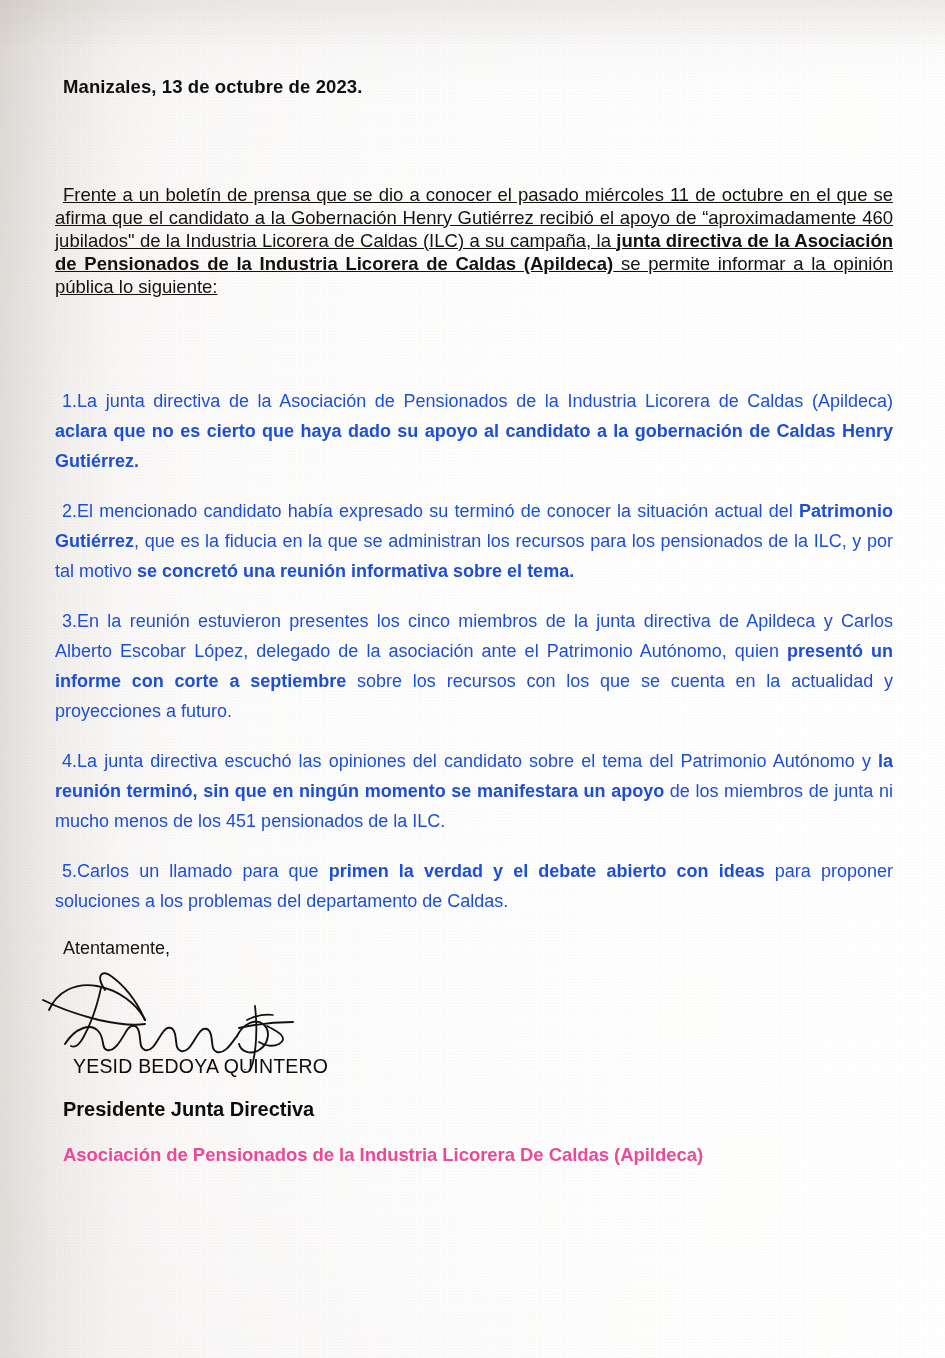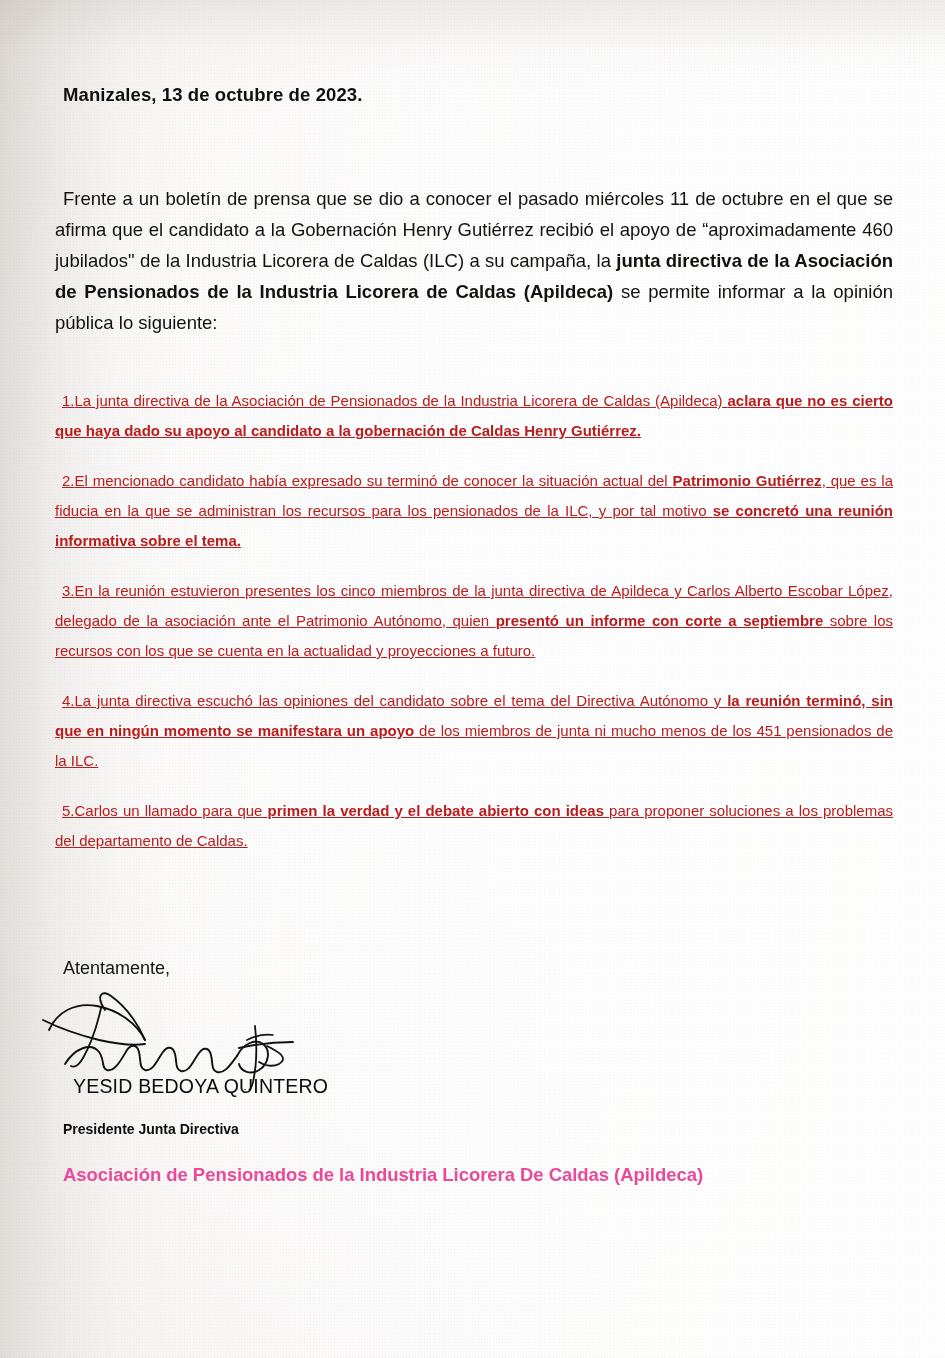--- a/index.html
+++ b/index.html
@@ -53,63 +53,63 @@
   .content {
     position: absolute;
     left: 55px;
     top: 0;
     width: 838px;
     color: #100f0f;
   }
 
   .doc-date {
     position: absolute;
-    top: 84px;
+    top: 76px;
     left: 8px;
     font-size: 18.5px;
     font-weight: bold;
     letter-spacing: .1px;
     white-space: nowrap;
   }
 
   .intro {
     position: absolute;
     top: 164px;
     left: 0;
     width: 838px;
     font-size: 18.5px;
-    line-height: 31px;
+    line-height: 23px;
     text-align: justify;
     text-indent: 8px;
     color: #14110f;
+    text-decoration: underline;
   }
 
   .items {
     position: absolute;
     top: 386px;
     left: 0;
     width: 838px;
   }
   .item {
-    font-size: 15px;
+    font-size: 18px;
     line-height: 30px;
     text-align: justify;
     text-indent: 7px;
     margin: 0 0 20px 0;
-    color: #b91c1c;
-    text-decoration: underline;
+    color: #1d4ed8;
   }
   .item:last-child { margin-bottom: 0; }
 
   b, strong { font-weight: bold; }
 
   
   .sign-block {
     position: absolute;
-    top: 956px;
+    top: 936px;
     left: 8px;
     width: 830px;
   }
   .closing {
     font-size: 18px;
     line-height: 24px;
     color: #171412;
   }
   .sig-wrap {
     position: relative;
@@ -122,21 +122,21 @@
 
   .sign-name {
     font-size: 19.5px;
     line-height: 24px;
     letter-spacing: .2px;
     color: #0d0c0b;
     margin-top: -16px;
     margin-left: 10px;
   }
   .sign-role {
-    font-size: 14px;
+    font-size: 20px;
     font-weight: bold;
     line-height: 24px;
     margin-top: 19px;
     color: #0d0c0b;
   }
   .sign-org {
     font-size: 18.5px;
     font-weight: bold;
     line-height: 24px;
     margin-top: 22px;
@@ -168,21 +168,21 @@
 
     <p class="item">
       <span>2.</span><span>El mencionado candidato había expresado su terminó de conocer la situación actual del </span><b>Patrimonio Gutiérrez</b><span>, que es la fiducia en la que se administran los recursos para los pensionados de la ILC, y por tal motivo </span><b>se concretó una reunión informativa sobre el tema.</b><span></span>
     </p>
 
     <p class="item">
       <span>3.</span><span>En la reunión estuvieron presentes los cinco miembros de la junta directiva de Apildeca y Carlos Alberto Escobar López, delegado de la asociación ante el Patrimonio Autónomo, quien </span><b>presentó un informe con corte a septiembre</b><span> sobre los recursos con los que se cuenta en la actualidad y proyecciones a futuro.</span>
     </p>
 
     <p class="item">
-      <span>4.</span><span>La junta directiva escuchó las opiniones del candidato sobre el tema del Directiva Autónomo y </span><b>la reunión terminó, sin que en ningún momento se manifestara un apoyo</b><span> de los miembros de junta ni mucho menos de los 451 pensionados de la ILC.</span>
+      <span>4.</span><span>La junta directiva escuchó las opiniones del candidato sobre el tema del Patrimonio Autónomo y </span><b>la reunión terminó, sin que en ningún momento se manifestara un apoyo</b><span> de los miembros de junta ni mucho menos de los 451 pensionados de la ILC.</span>
     </p>
 
     <p class="item">
       <span>5.</span><span>Carlos un llamado para que </span><b>primen la verdad y el debate abierto con ideas</b><span> para proponer soluciones a los problemas del departamento de Caldas.</span>
     </p>
 
   </div>
 
   <div class="sign-block">
     <div class="closing">Atentamente,</div>

